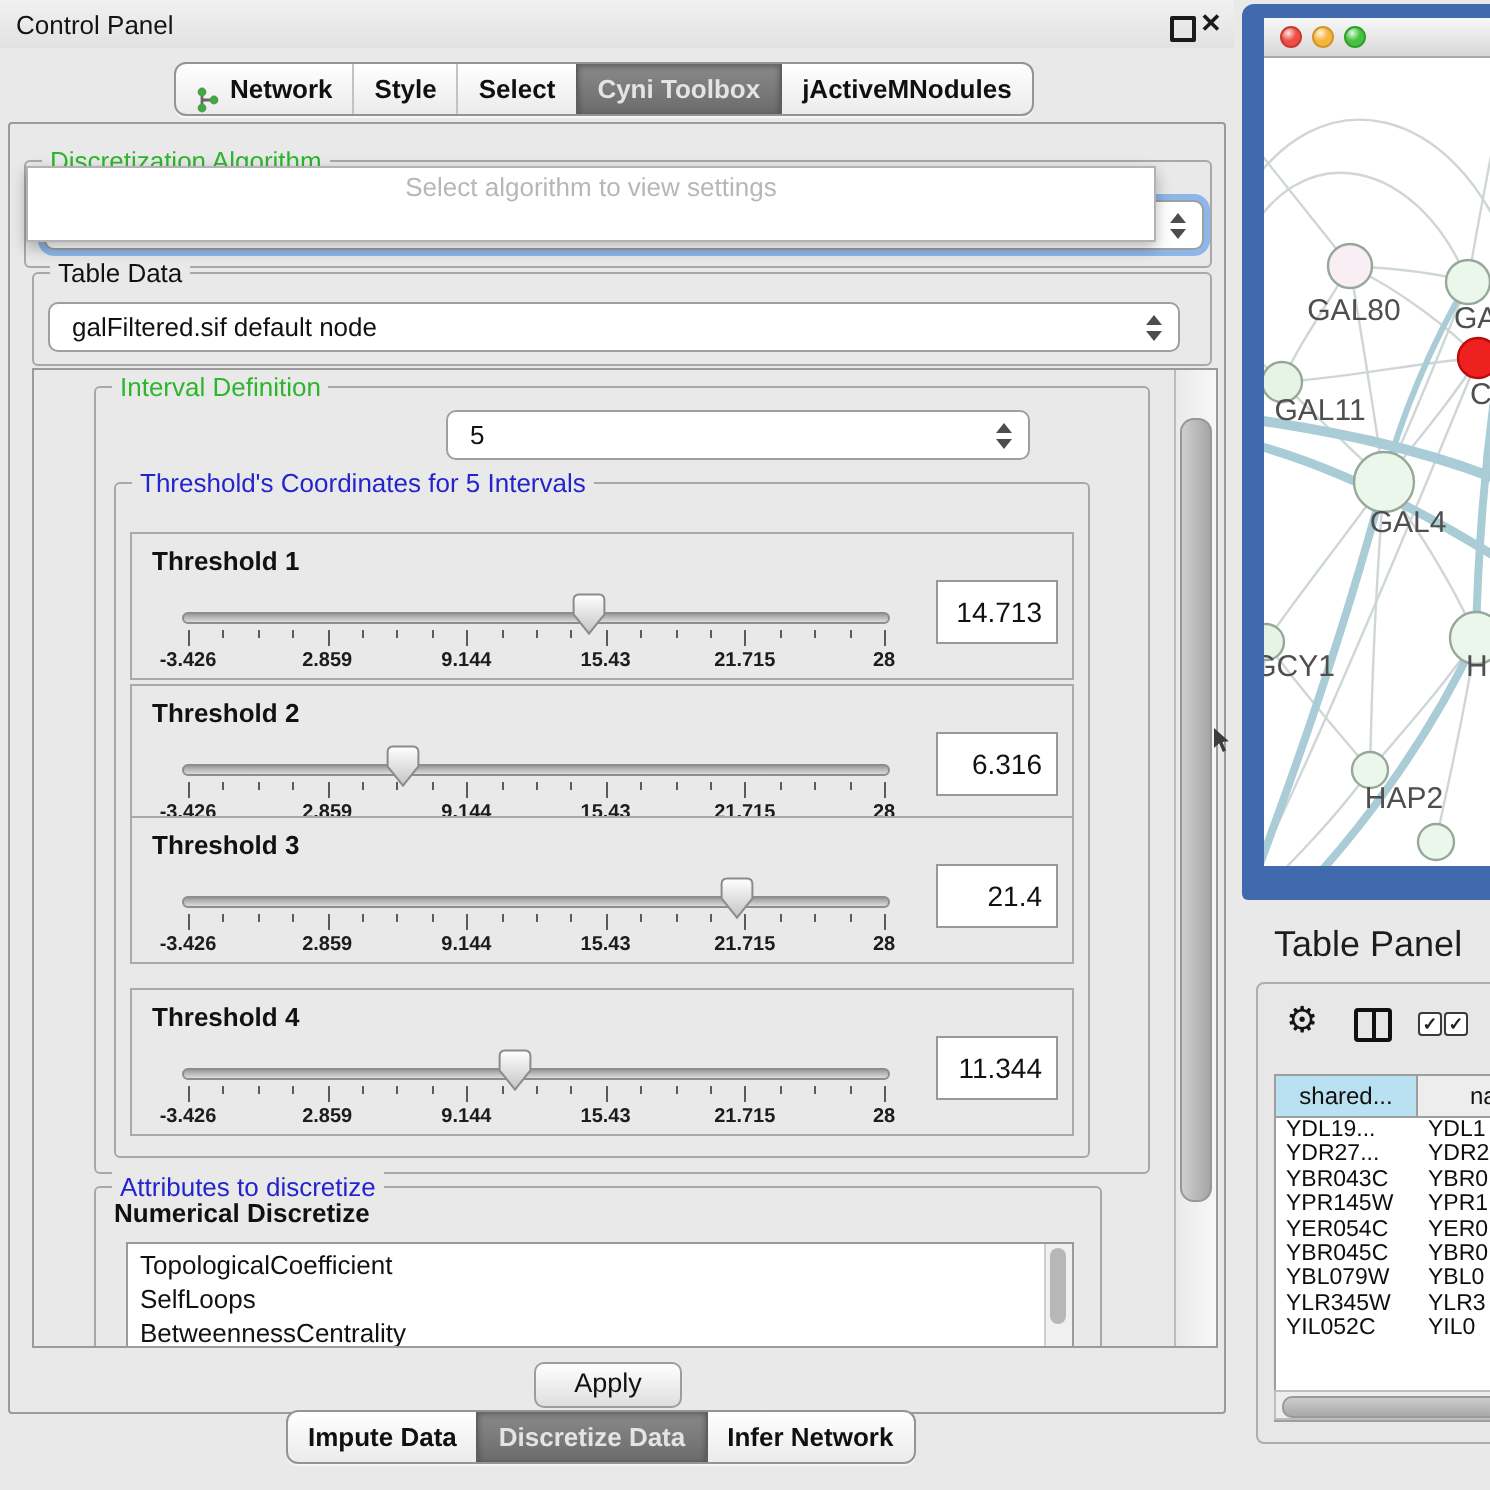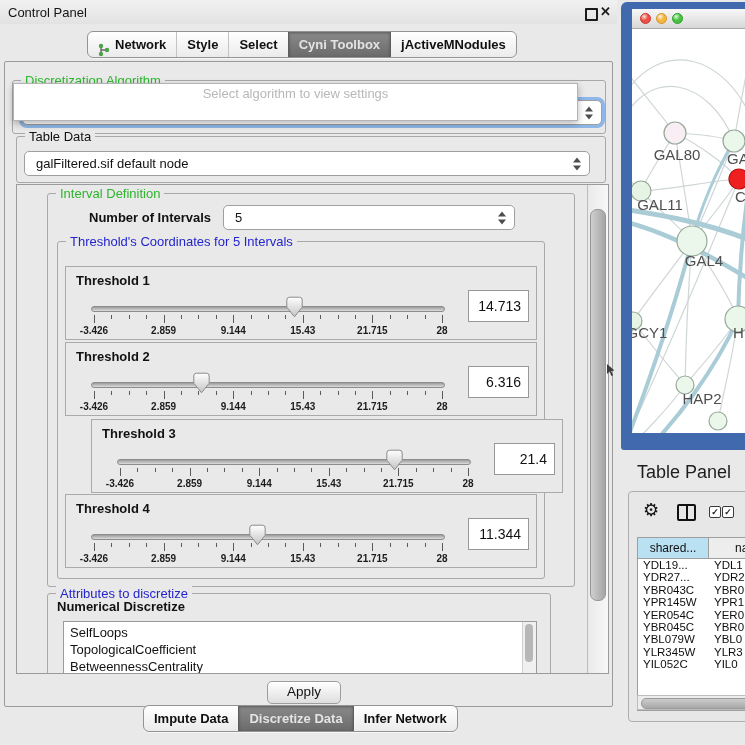--- a/index.html
+++ b/index.html
@@ -170,21 +170,20 @@
         <span class="up"></span>
         <span class="dn"></span>
       </span>
   </div>
 
   <div class="abs scrollpane">
 
     <div class="abs group" style="left:30px;top:8px;width:526px;height:392px;">
       <div class="gtitle green">Interval Definition</div>
     </div>
-    <div class="abs" style="left:72px;top:20px;font-size:13px;font-weight:bold;color:#111;line-height:25px;">Number of Intervals</div>
     <div class="abs combo" style="left:206px;top:20px;width:290px;height:23px;">
       <span class="ctext">5</span>
       <span class="stepper">
           <span class="up"></span>
           <span class="dn"></span>
         </span>
     </div>
 
     <div class="abs group" style="left:40px;top:56px;width:486px;height:336px;">
       <div class="gtitle blue">Threshold's Coordinates for 5 Intervals</div>
@@ -257,21 +256,21 @@
             <div class="tick major" style="left: 351px;"></div>
             <span class="tklbl" style="left: 3px;">-3.426</span>
             <span class="tklbl" style="left: 72.6px;">2.859</span>
             <span class="tklbl" style="left: 142.2px;">9.144</span>
             <span class="tklbl" style="left: 211.8px;">15.43</span>
             <span class="tklbl" style="left: 281.4px;">21.715</span>
             <span class="tklbl" style="left: 351px;">28</span>
           </div>
           <div class="tval">6.316</div>
         </div>
-        <div class="tpanel" style="top: 234px; margin-left: 26px;">
+        <div class="tpanel" style="top: 223px;">
           <div class="tlabel">Threshold 3</div>
           <div class="slider">
             <div class="track"></div>
             <div class="thumb" style="left: 269.414px;"><svg width="17" height="22" viewBox="0 0 17 22">
                 <path d="M3.5,1.2 H13.5 Q16.2,1.2 16.2,4 V11.2 L8.5,20.8 L0.8,11.2 V4 Q0.8,1.2 3.5,1.2 Z" fill="url(#thumbGrad)" stroke="#8b8b8b" stroke-width="1"></path>
               </svg></div>
             <div class="tick major" style="left: 3px;"></div>
             <div class="tick minor" style="left: 20.4px;"></div>
             <div class="tick minor" style="left: 37.8px;"></div>
             <div class="tick minor" style="left: 55.2px;"></div>
@@ -339,22 +338,22 @@
           <div class="tval">11.344</div>
         </div>
       </div>
 
     <div class="abs group" style="left:30px;top:408px;width:502px;height:95px;">
       <div class="gtitle blue">Attributes to discretize</div>
     </div>
     <div class="abs" style="left:40px;top:414px;font-size:13px;font-weight:bold;color:#111;">Numerical Discretize</div>
     <div class="listbox">
       <div id="attr-items" style="padding-top:2px;">
+          <div class="litem">TopologicalCoefficient</div>
           <div class="litem">SelfLoops</div>
-          <div class="litem">TopologicalCoefficient</div>
           <div class="litem">BetweennessCentrality</div>
         </div>
       <div class="lsb">
         <div class="lsb-thumb"></div>
       </div>
     </div>
 
     <div class="vsb-track"></div>
     <div class="vsb-thumb"></div>
   </div>

